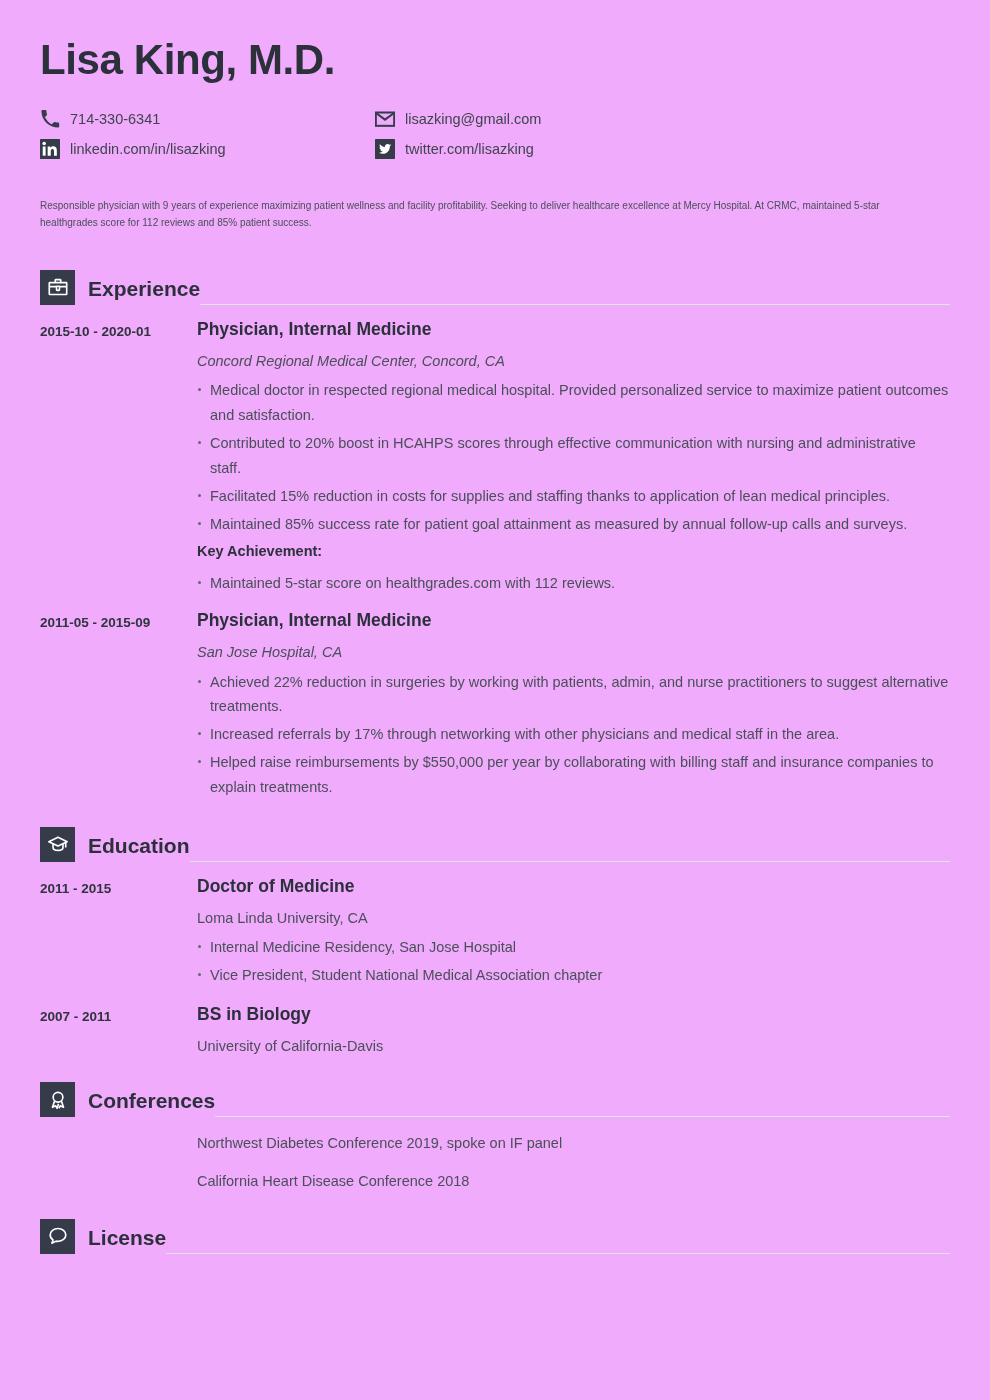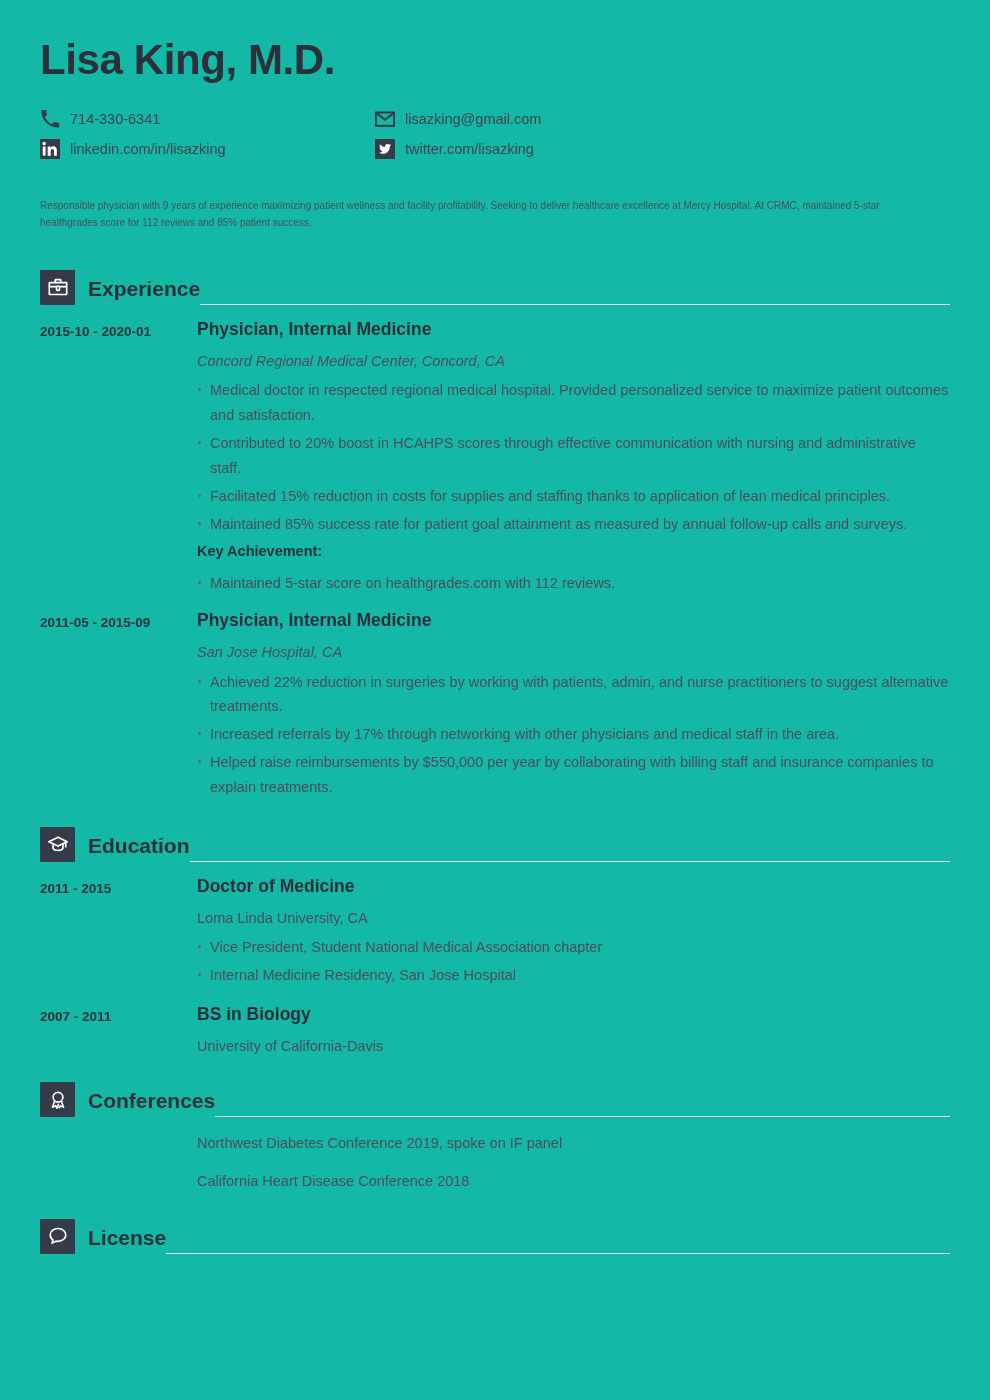--- a/index.html
+++ b/index.html
@@ -13,21 +13,21 @@
     font-family: "Liberation Sans", sans-serif;
     color: #3f444d;
     -webkit-font-smoothing: antialiased;
   }
   .page {
     position: relative;
     width: 990px;
     height: 1400px;
     box-sizing: border-box;
     padding: 0 40px;
-    background: #14b8a6;
+    background: #f0abfc;
     overflow: hidden;
   }
 
   
   .name {
     font-size: 42px;
     font-weight: bold;
     color: #2b303b;
     letter-spacing: -0.4px;
     margin: 0;
@@ -298,22 +298,22 @@
       <span class="sec-title">Education</span>
       <span class="sec-rule"></span>
     </div>
 
     <div class="entry">
       <div class="entry-dates">2011 - 2015</div>
       <div class="entry-body">
         <div class="entry-title">Doctor of Medicine</div>
         <div class="entry-sub plain">Loma Linda University, CA</div>
         <ul class="bullets edu-bullets">
+          <li>Internal Medicine Residency, San Jose Hospital</li>
           <li>Vice President, Student National Medical Association chapter</li>
-          <li>Internal Medicine Residency, San Jose Hospital</li>
         </ul>
       </div>
     </div>
 
     <div class="entry" style="margin-top:16px;">
       <div class="entry-dates">2007 - 2011</div>
       <div class="entry-body">
         <div class="entry-title">BS in Biology</div>
         <div class="entry-sub plain">University of California-Davis</div>
       </div>

